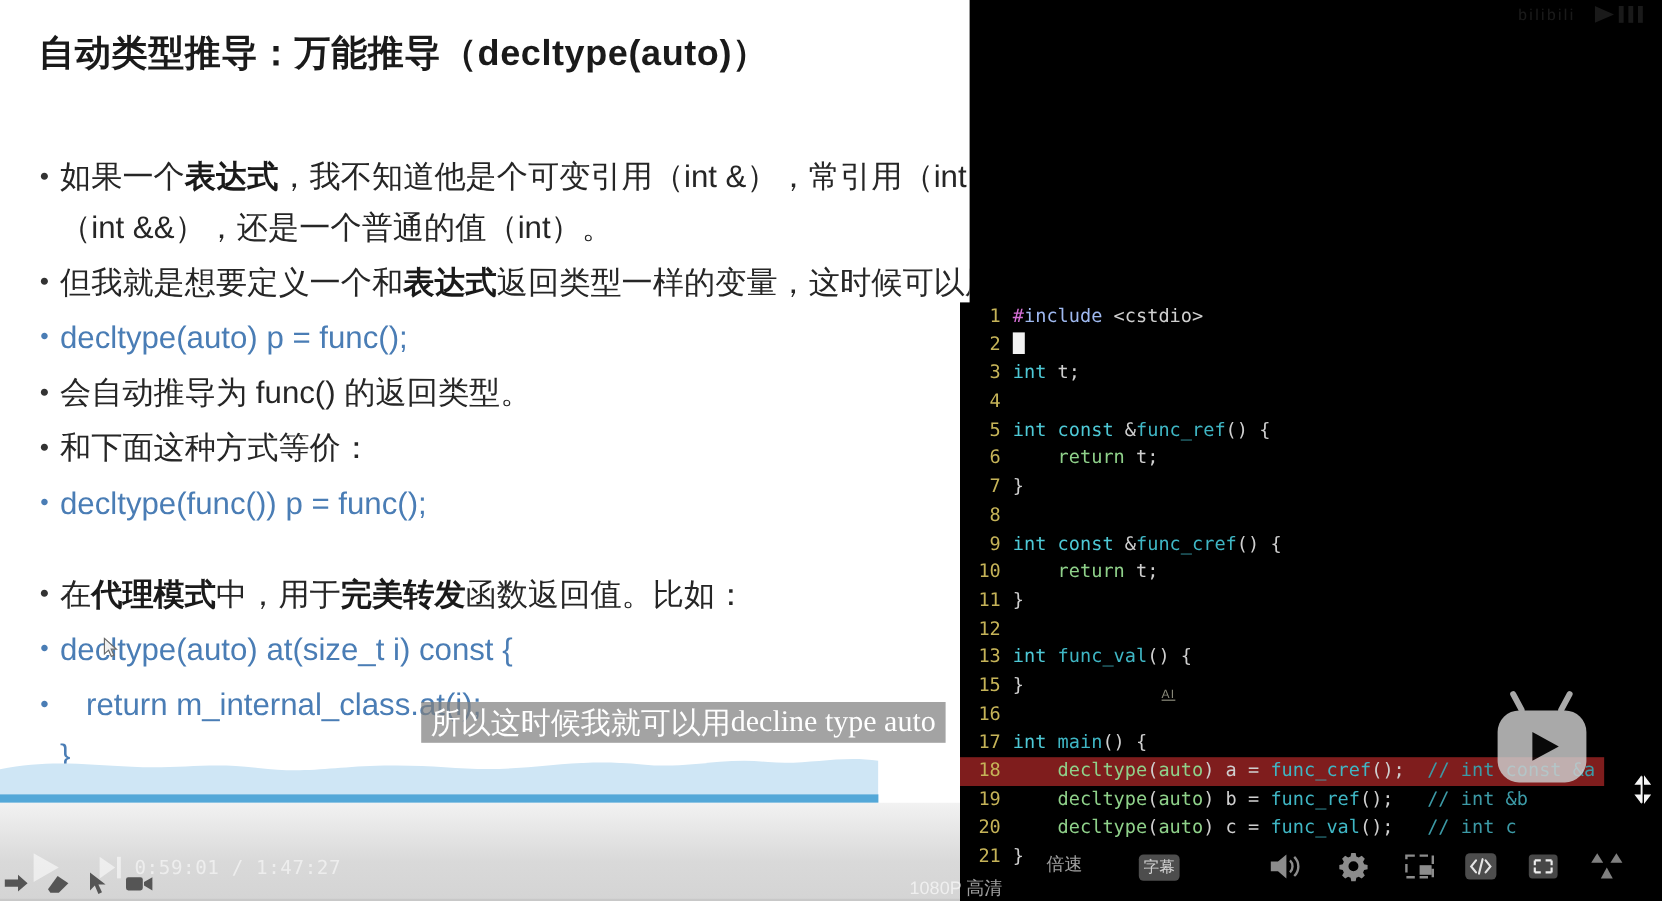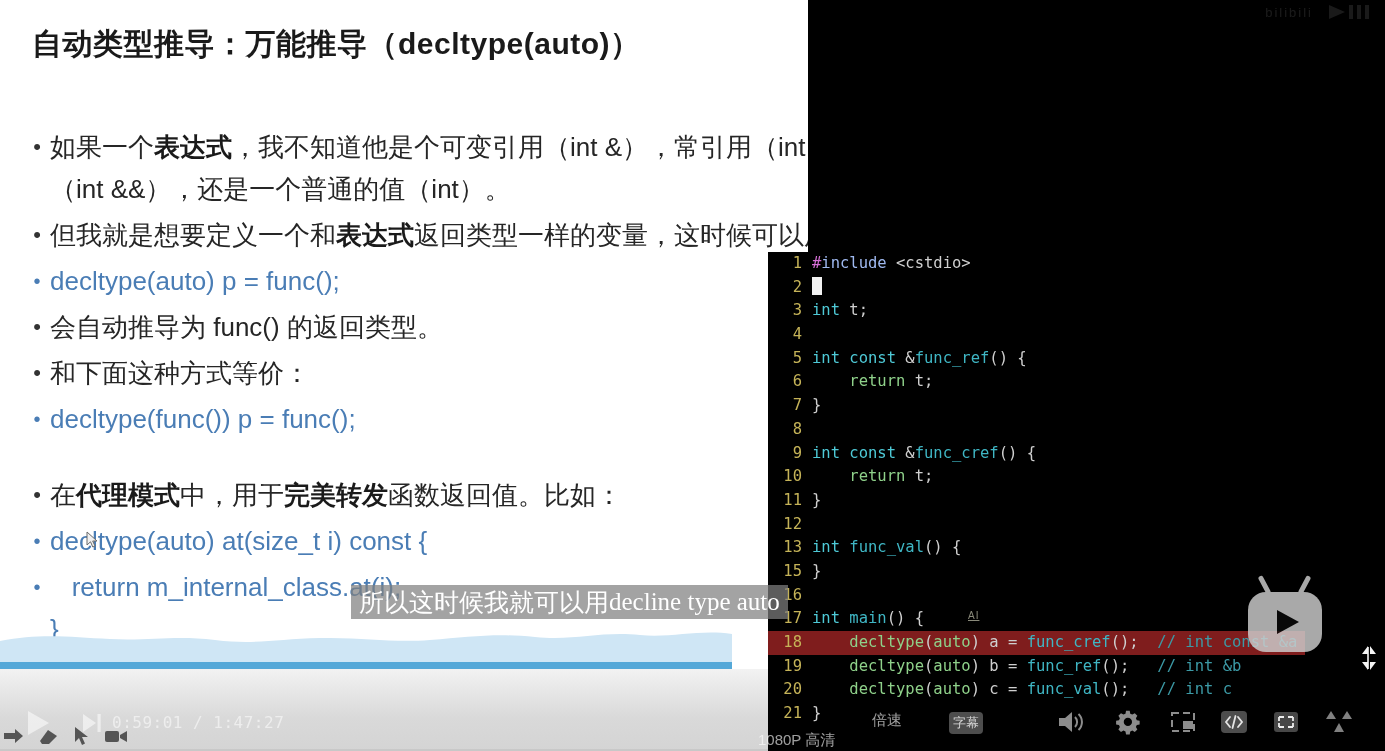--- a/index.html
+++ b/index.html
@@ -42,21 +42,21 @@
     position:absolute; left:0; bottom:82px; width:732px; height:7px;
     background:#54a8d8;
   }
   #slide-footer-fade {
     position:absolute; left:0; bottom:0; width:808px; height:82px;
     background:linear-gradient(to bottom,#f2f2f2 0%, #d9d9d9 60%, #d4d4d4 100%);
   }
 
   
   #editor {
-    position:absolute; left:768px; top:252px; width:537px; height:499px;
+    position:absolute; left:800px; top:252px; width:537px; height:499px;
     background:#000; overflow:hidden;
     font-family:"DejaVu Sans Mono","Liberation Mono",monospace;
     font-size:15.5px; line-height:23.7px;
   }
   .cline { position:relative; height:23.7px; white-space:pre; }
   .cline.hl { background:#7f1d1d; }
   .lnum {
     display:inline-block; width:34px; text-align:right;
     color:#c5b358; margin-right:10px;
   }
@@ -76,21 +76,21 @@
   
   #subtitle {
     position:absolute; left:351px; top:585px; height:34px;
     background:rgba(128,128,128,0.72);
     display:flex; align-items:center; padding:0 8px;
     font-size:25px; color:#ffffff; white-space:nowrap;
     font-family:"Liberation Serif","DejaVu Serif",serif;
   }
   #subtitle .cn { font-family:"Liberation Sans","DejaVu Sans",sans-serif; }
   #ai-tag {
-    position:absolute; left:968px; top:610px;
+    position:absolute; left:968px; top:574px;
     font-size:10px; color:#8a8a7a; letter-spacing:1px;text-decoration:underline;
   }
 
   
   #bili-logo {
     position:absolute; left:1240px; top:572px; width:90px; height:86px;
     opacity:0.82;
   }
   #bili-top {
     position:absolute; right:10px; top:0px; width:260px; height:24px;

